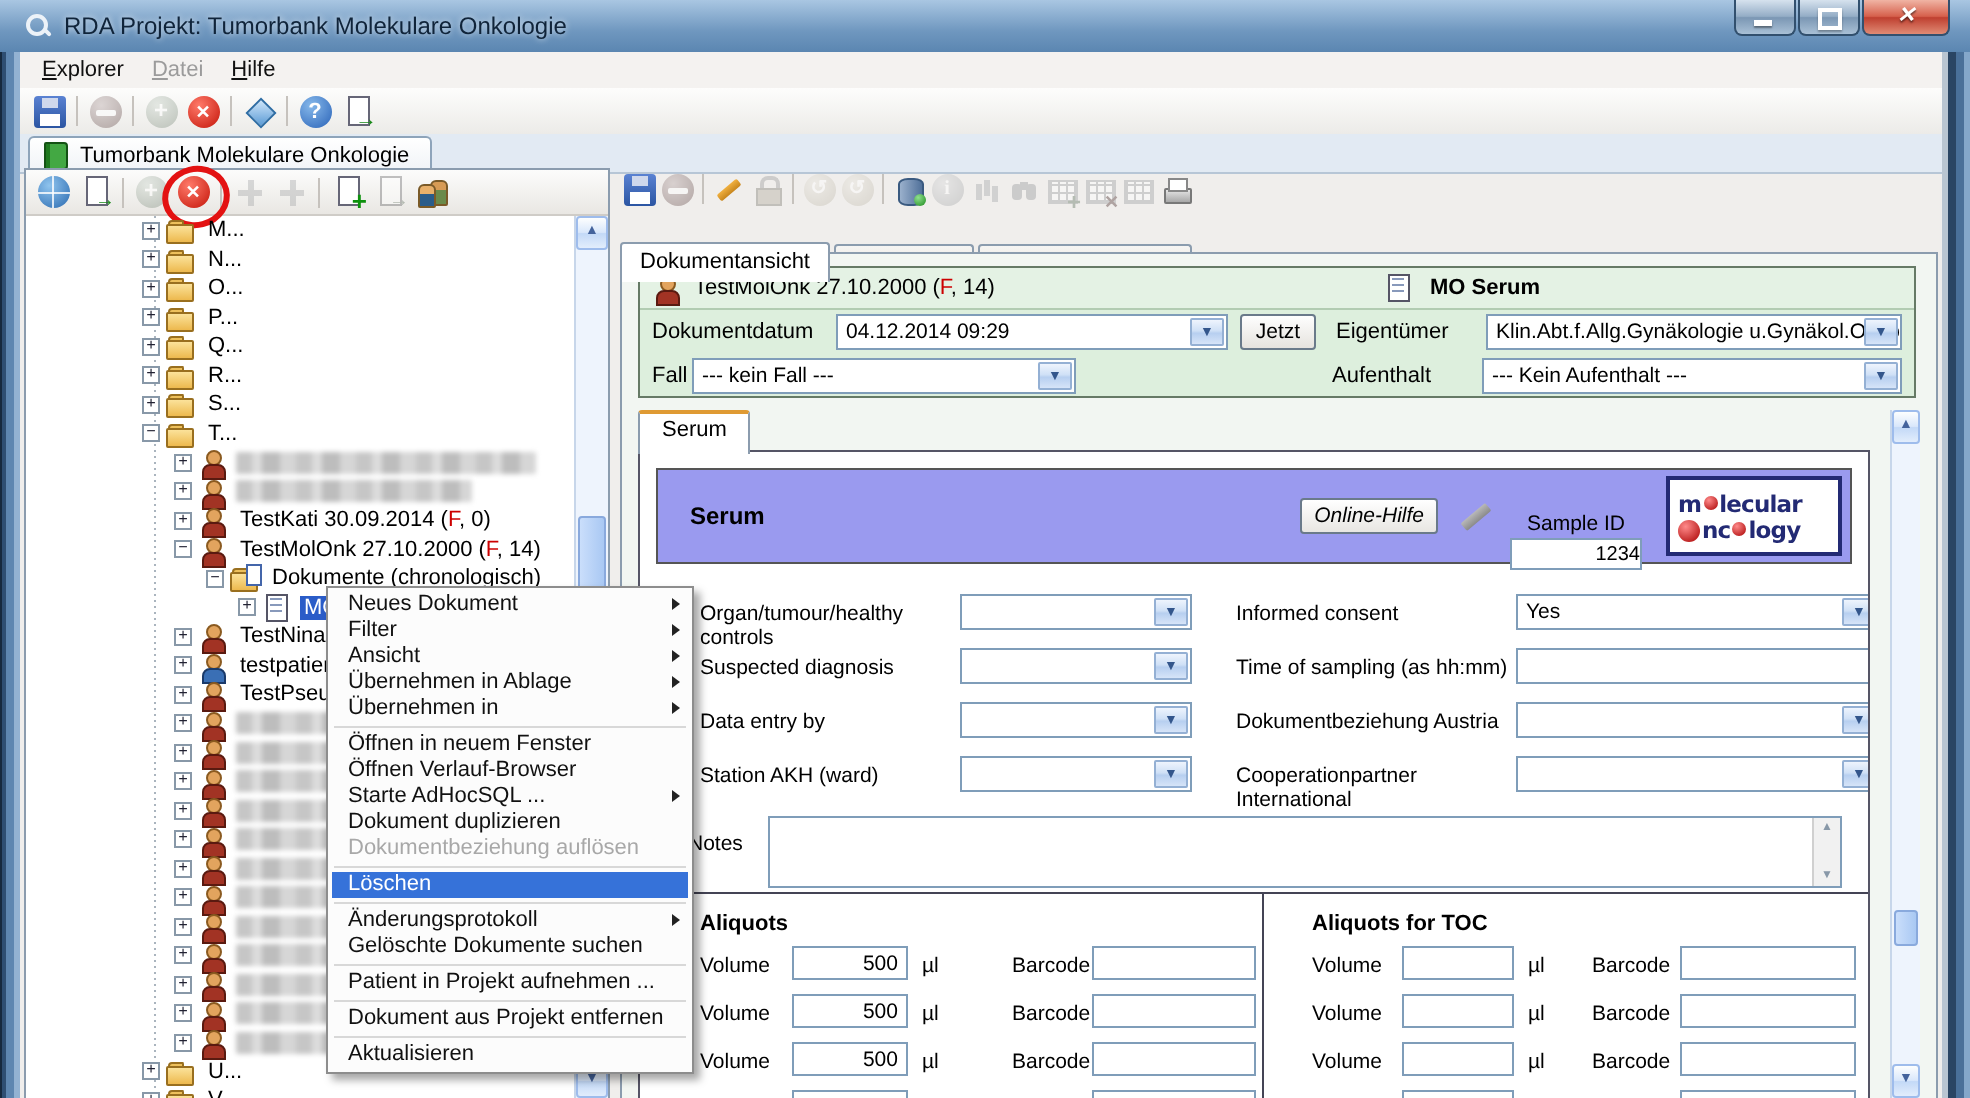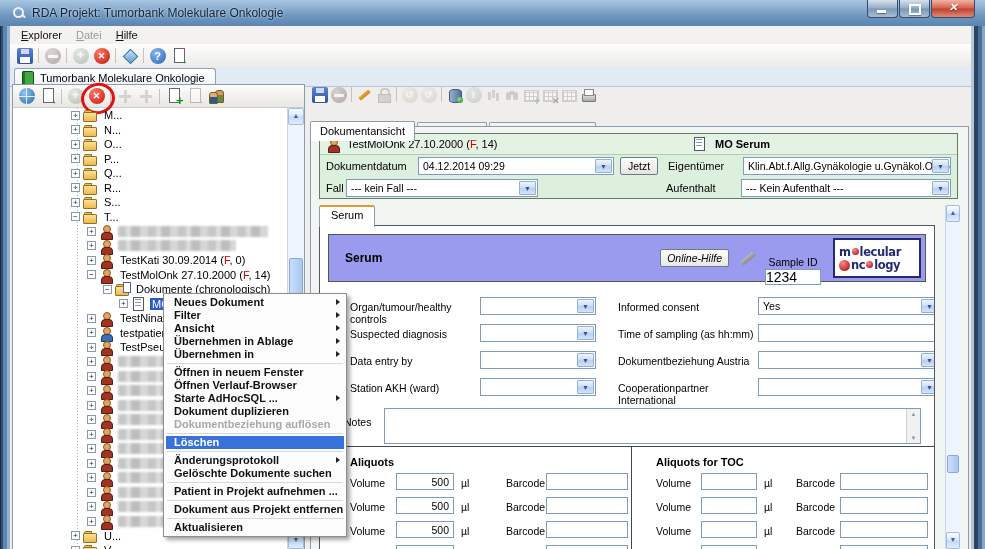--- a/index.html
+++ b/index.html
@@ -165,21 +165,21 @@
     border-top:2px solid #df9a33;border-radius:2px 2px 0 0;font-size:11px;z-index:3;}
   .sform{position:absolute;left:8px;top:98px;width:614px;bottom:0;background:#fff;border:1px solid #556;border-bottom:none;overflow:hidden;font-size:10.5px;}
   .banner{position:absolute;left:8px;top:8px;right:8px;height:46px;background:#9a9aef;border:1px solid #555;
     display:flex;align-items:center;}
   .btitle{margin-left:16px;font-size:12px;}
   .oh{margin-left:auto;background:linear-gradient(#ffffff,#e8e6e2);font-style:italic;}
   .banner .ic-pencil{margin:0 8px 0 10px;}
   .sample{display:flex;flex-direction:column;align-items:center;margin-right:12px;}
   .slab{font-size:10.5px;margin-bottom:1px;margin-top:25px;}
   .tinput{background:#fff;border:1px solid #7f9db9;box-sizing:border-box;}
-  .sval{width:56px;height:16px;text-align:left;font-size:14px;line-height:15px;}
+  .sval{width:66px;height:16px;text-align:right;font-size:10px;line-height:15px;}
   .logo{width:88px;height:40px;background:#fff;border:2px solid #232a74;margin-right:4px;box-sizing:border-box;
     display:flex;flex-direction:column;justify-content:center;padding-left:4px;}
   .lline{display:flex;align-items:center;height:13px;color:#232a74;font-weight:bold;font-size:11.5px;letter-spacing:-0.4px;
     font-family:"DejaVu Sans",sans-serif;}
   .ball{display:inline-block;width:7px;height:7px;border-radius:50%;margin:0 1px;
     background:radial-gradient(circle at 35% 30%,#ff8a8a,#a80000);}
   .ball.big2{width:11px;height:11px;margin:2px 1px 0 0;}
   
   .fields{position:absolute;left:0;right:0;top:68px;}
   .frow{position:relative;height:27px;}
@@ -203,21 +203,21 @@
   .anum{position:absolute;top:2px;height:17px;text-align:right;padding:2px 4px 0;line-height:13px;}
   .aunit{position:absolute;top:6px;}
   .abl{position:absolute;top:6px;}
   .abc{position:absolute;top:2px;height:17px;}
   .aliq.left .al{left:30px;} .aliq.left .anum{left:76px;width:58px;} .aliq.left .aunit{left:141px;}
   .aliq.left .abl{left:186px;} .aliq.left .abc{left:226px;width:82px;}
   .aliq.right .al{left:24px;} .aliq.right .anum{left:69px;width:56px;} .aliq.right .aunit{left:132px;}
   .aliq.right .abl{left:164px;} .aliq.right .abc{left:208px;width:88px;}
   
   .cmenu{position:absolute;left:153px;top:267px;width:178px;background:#fcfcfc;border:1px solid #8d8d8d;
-    box-shadow:3px 3px 4px rgba(0,0,0,.35);padding:2px;z-index:50;font-size:11px;font-weight:bold;}
+    box-shadow:3px 3px 4px rgba(0,0,0,.35);padding:2px;z-index:50;font-size:11px;}
   .mi{position:relative;height:13px;line-height:13px;padding:0 14px 0 8px;color:#111;white-space:nowrap;}
   .mi .arr{position:absolute;right:4px;top:3px;width:0;height:0;border-left:4px solid #222;border-top:3.5px solid transparent;border-bottom:3.5px solid transparent;}
   .mi.hl{background:#3672d9;color:#fff;}
   .mi.dis{color:#a8a8a8;}
   .msep{height:1px;background:#d8d8d8;margin:2px 1px;}
 </style>
 </head>
 <body>
 
 <div class="window">

